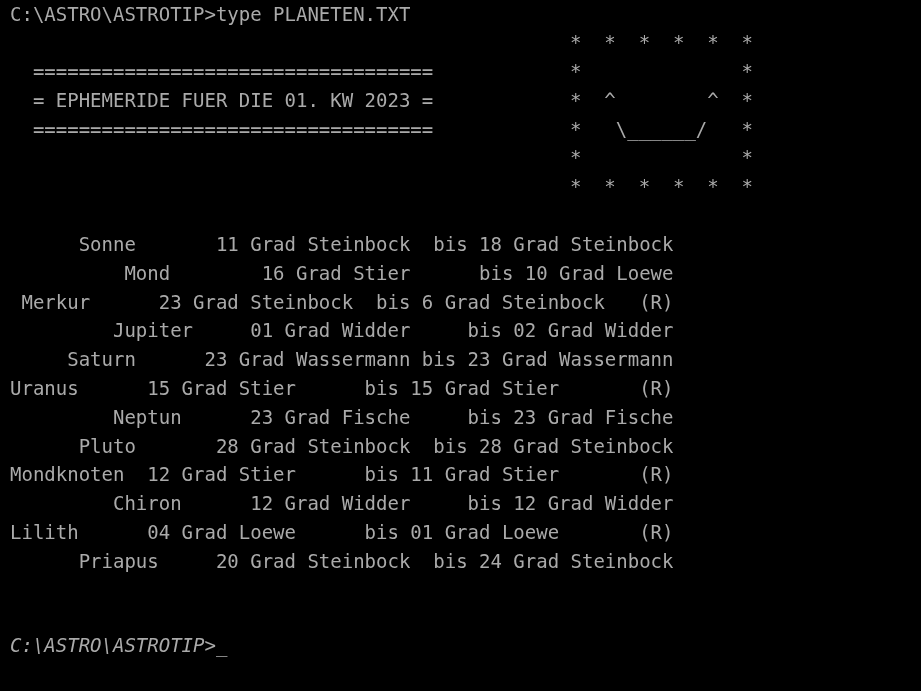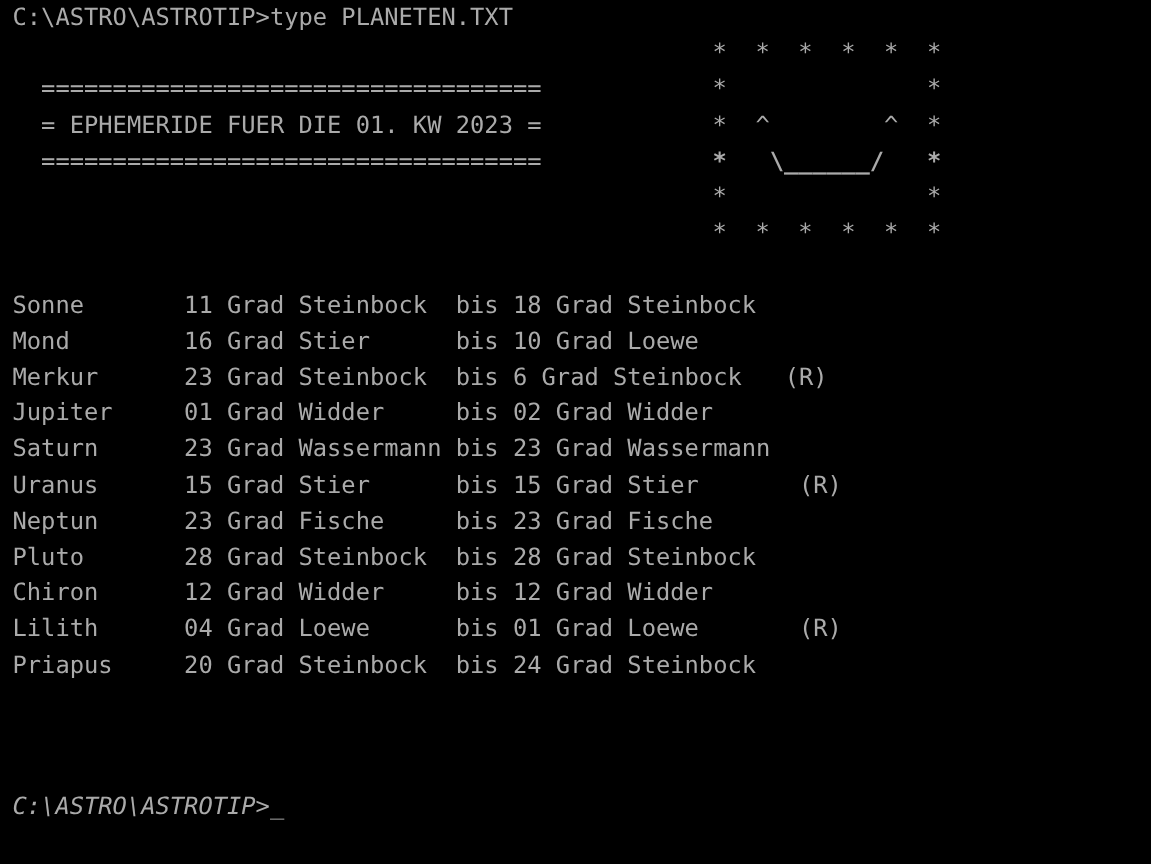--- a/index.html
+++ b/index.html
@@ -45,24 +45,24 @@
   .cursor-block {
     color: #aaaaaa;
   }
   #cmd-top      { top: 0px; }
   #hdr-top      { top: 57px; }
   #hdr-mid      { top: 86px; }
   #hdr-bot      { top: 115px; }
   #art-0        { top: 28px; }
   #art-1        { top: 57px; }
   #art-2        { top: 86px; }
-  #art-3        { top: 115px; font-weight: bold; }
+  #art-3        { top: 115px; }
   #art-4        { top: 143px; }
   #art-5        { top: 172px; }
-  #table        { position: absolute; top: 230px; left: 10px; }
+  #table        { position: absolute; top: 230px; left: 10px; text-align: right; }
   .trow {
     white-space: pre;
     font-family: "DejaVu Sans Mono", "Liberation Mono", monospace;
     font-size: 19px;
     line-height: 28.8px;
     height: 28.8px;
     color: #aaaaaa;
   }
   #cmd-bottom   { top: 631px; font-style: italic; }
 </style>
@@ -86,20 +86,21 @@
 
   <div id="table">
     <div class="trow">Sonne       11 Grad Steinbock  bis 18 Grad Steinbock</div>
     <div class="trow">Mond        16 Grad Stier      bis 10 Grad Loewe</div>
     <div class="trow">Merkur      23 Grad Steinbock  bis 6 Grad Steinbock   (R)</div>
     <div class="trow">Jupiter     01 Grad Widder     bis 02 Grad Widder</div>
     <div class="trow">Saturn      23 Grad Wassermann bis 23 Grad Wassermann</div>
     <div class="trow">Uranus      15 Grad Stier      bis 15 Grad Stier       (R)</div>
     <div class="trow">Neptun      23 Grad Fische     bis 23 Grad Fische</div>
     <div class="trow">Pluto       28 Grad Steinbock  bis 28 Grad Steinbock</div>
+    <div class="trow">Mondknoten  12 Grad Stier      bis 11 Grad Stier       (R)</div>
     <div class="trow">Chiron      12 Grad Widder     bis 12 Grad Widder</div>
     <div class="trow">Lilith      04 Grad Loewe      bis 01 Grad Loewe       (R)</div>
     <div class="trow">Priapus     20 Grad Steinbock  bis 24 Grad Steinbock</div>
   </div>
 
   <div class="console-line" id="cmd-bottom"><span>C:\ASTRO\ASTROTIP&gt;</span><span class="cursor-block">_</span></div>
 
 </div>
 
 </body></html>

